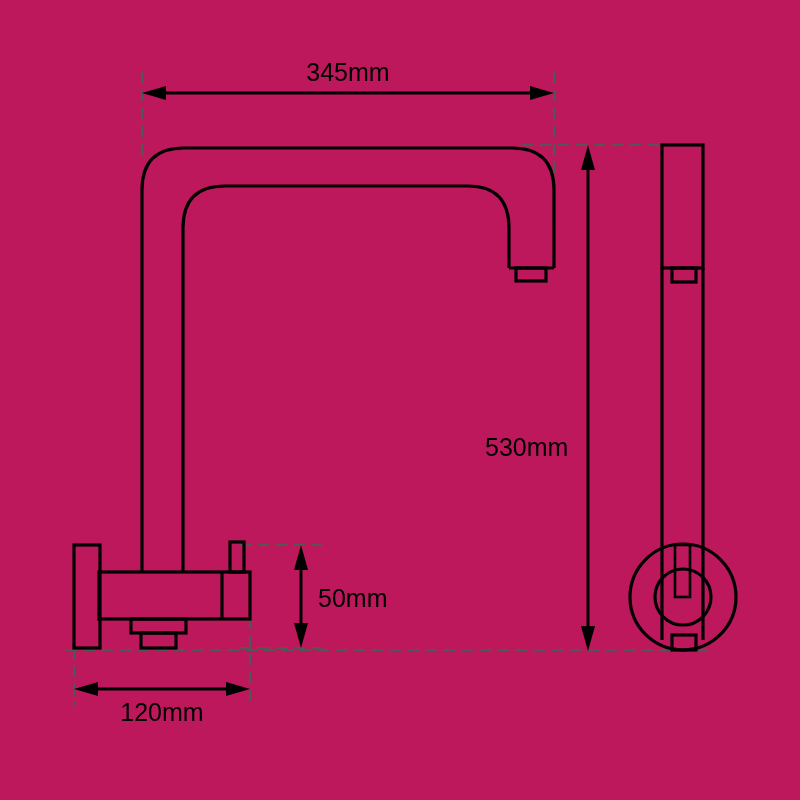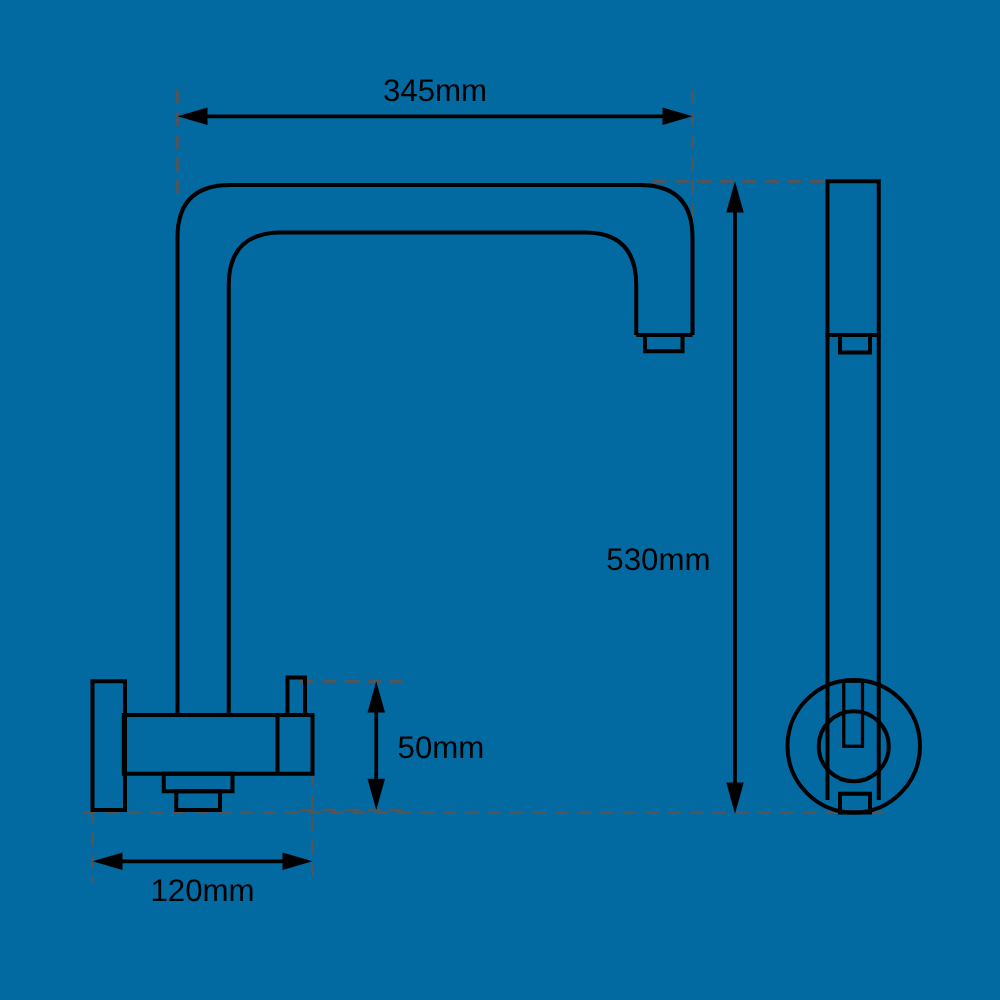--- a/index.html
+++ b/index.html
@@ -11,21 +11,21 @@
   body {
     width: 800px;
     height: 800px;
     font-family: "Liberation Sans", sans-serif;
     overflow: hidden;
   }
   #drawing-root {
     position: relative;
     width: 800px;
     height: 800px;
-    background: #0369a1;
+    background: #be185d;
   }
   svg.drawing-canvas {
     display: block;
     width: 800px;
     height: 800px;
   }
   .dim-text {
     font-family: "Liberation Sans", sans-serif;
     font-size: 25px;
     fill: #000000;

